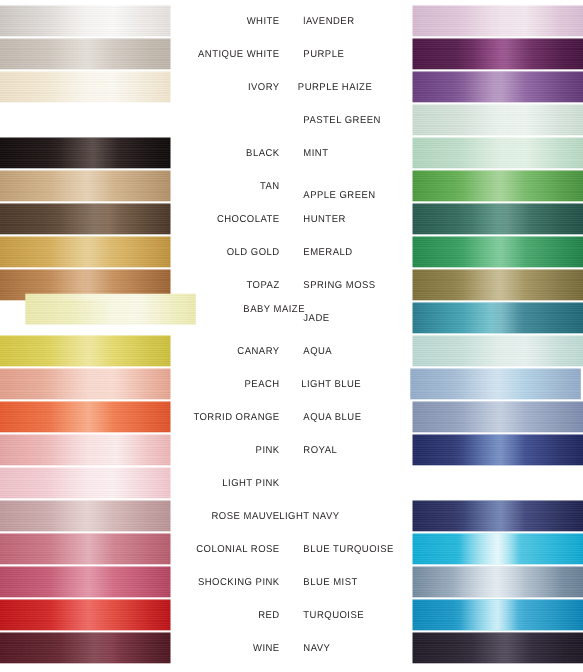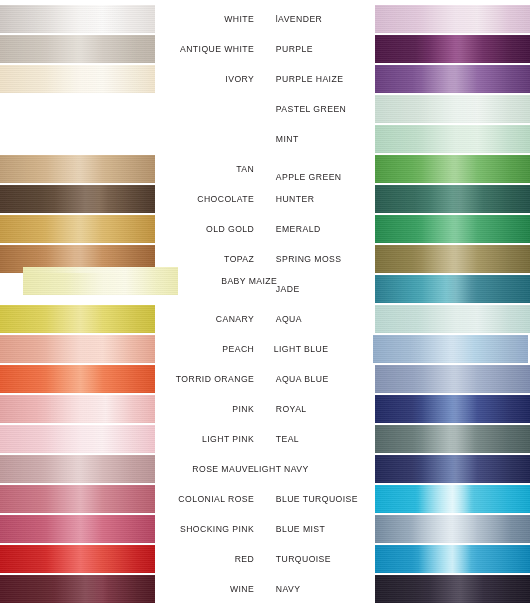--- a/index.html
+++ b/index.html
@@ -136,20 +136,24 @@
         <div class="swatch-label">WHITE</div>
       </div>
       <div class="row" style="top: 35px;">
         <div class="swatch sheen-soft" style="background: linear-gradient(to right, rgb(196, 187, 177) 0%, rgb(205, 197, 187) 26%, rgb(217, 210, 200) 50%, rgb(207, 199, 189) 68%, rgb(194, 185, 174) 88%, rgb(191, 182, 171) 100%);"></div>
         <div class="swatch-label">ANTIQUE WHITE</div>
       </div>
       <div class="row" style="top: 65px;">
         <div class="swatch sheen-soft" style="background: linear-gradient(to right, rgb(239, 226, 201) 0%, rgb(244, 233, 211) 26%, rgb(251, 245, 231) 52%, rgb(253, 250, 241) 66%, rgb(246, 238, 221) 84%, rgb(241, 229, 205) 100%);"></div>
         <div class="swatch-label">IVORY</div>
       </div>
+      <div class="row" style="top: 125px;">
+        <div class="swatch sheen-dark" style="background: linear-gradient(to right, rgb(20, 13, 13) 0%, rgb(26, 18, 17) 28%, rgb(58, 42, 39) 54%, rgb(36, 25, 24) 68%, rgb(21, 14, 14) 88%, rgb(17, 11, 11) 100%);"></div>
+        <div class="swatch-label">BLACK</div>
+      </div>
       <div class="row" style="top: 155px;">
         <div class="swatch sheen-soft" style="background: linear-gradient(to right, rgb(192, 160, 120) 0%, rgb(207, 174, 131) 24%, rgb(221, 191, 150) 50%, rgb(205, 172, 128) 70%, rgb(187, 154, 114) 90%, rgb(180, 146, 107) 100%);"></div>
         <div class="swatch-label">TAN</div>
       </div>
       <div class="row" style="top: 185px;">
         <div class="swatch sheen-dark" style="background: linear-gradient(to right, rgb(78, 58, 44) 0%, rgb(86, 65, 47) 26%, rgb(109, 84, 64) 52%, rgb(122, 96, 73) 64%, rgb(91, 69, 52) 86%, rgb(76, 56, 42) 100%);"></div>
         <div class="swatch-label">CHOCOLATE</div>
       </div>
       <div class="row" style="top: 215px;">
         <div class="swatch sheen-soft" style="background: linear-gradient(to right, rgb(199, 156, 70) 0%, rgb(211, 169, 80) 26%, rgb(224, 188, 107) 50%, rgb(216, 176, 89) 70%, rgb(200, 156, 70) 90%, rgb(192, 147, 63) 100%);"></div>
@@ -206,21 +210,21 @@
     </div>
   <div class="column right">
       <div class="row" style="top: 5px;">
         <div class="swatch sheen-soft" style="background: linear-gradient(to right, rgb(216, 188, 210) 0%, rgb(224, 197, 217) 26%, rgb(236, 217, 230) 52%, rgb(243, 231, 238) 66%, rgb(226, 200, 219) 86%, rgb(218, 191, 212) 100%);"></div>
         <div class="swatch-label">lAVENDER</div>
       </div>
       <div class="row" style="top: 35px;">
         <div class="swatch sheen-dark" style="background: linear-gradient(to right, rgb(77, 24, 69) 0%, rgb(85, 28, 76) 26%, rgb(140, 58, 126) 52%, rgb(112, 42, 100) 66%, rgb(79, 25, 71) 88%, rgb(70, 21, 65) 100%);"></div>
         <div class="swatch-label">PURPLE</div>
       </div>
-      <div class="row" style="top: 65px;">
+      <div class="row" style="top: 65px; justify-content: space-between;">
         <div class="swatch sheen-soft" style="background: linear-gradient(to right, rgb(107, 63, 128) 0%, rgb(118, 74, 141) 24%, rgb(158, 116, 174) 48%, rgb(132, 86, 154) 68%, rgb(108, 65, 129) 88%, rgb(99, 58, 119) 100%);"></div>
         <div class="swatch-label">PURPLE HAIZE</div>
       </div>
       <div class="row" style="top: 95px;">
         <div class="swatch sheen-soft" style="background: linear-gradient(to right, rgb(203, 222, 211) 0%, rgb(212, 227, 217) 26%, rgb(228, 239, 232) 52%, rgb(238, 245, 240) 66%, rgb(216, 230, 221) 86%, rgb(207, 224, 213) 100%);"></div>
         <div class="swatch-label">PASTEL GREEN</div>
       </div>
       <div class="row" style="top: 125px;">
         <div class="swatch sheen-soft" style="background: linear-gradient(to right, rgb(179, 215, 192) 0%, rgb(189, 221, 200) 26%, rgb(212, 234, 217) 52%, rgb(226, 242, 229) 66%, rgb(196, 225, 206) 86%, rgb(184, 217, 196) 100%);"></div>
         <div class="swatch-label">MINT</div>
@@ -254,24 +258,20 @@
         <div class="swatch-label">LIGHT BLUE</div>
       </div>
       <div class="row" style="top: 365px;">
         <div class="swatch sheen-soft" style="background: linear-gradient(to right, rgb(134, 148, 179) 0%, rgb(144, 159, 189) 24%, rgb(173, 188, 212) 50%, rgb(154, 169, 198) 68%, rgb(136, 150, 181) 88%, rgb(127, 141, 175) 100%);"></div>
         <div class="swatch-label">AQUA BLUE</div>
       </div>
       <div class="row" style="top: 395px;">
         <div class="swatch sheen-soft" style="background: linear-gradient(to right, rgb(34, 42, 100) 0%, rgb(39, 48, 111) 24%, rgb(63, 99, 173) 50%, rgb(43, 60, 134) 66%, rgb(34, 42, 102) 88%, rgb(30, 38, 94) 100%);"></div>
         <div class="swatch-label">ROYAL</div>
       </div>
-      <div class="row" style="top: 425px;">
-        <div class="swatch sheen-soft" style="background: linear-gradient(to right, rgb(86, 105, 104) 0%, rgb(98, 118, 116) 24%, rgb(144, 163, 161) 48%, rgb(106, 125, 123) 64%, rgb(83, 102, 101) 86%, rgb(76, 95, 94) 100%);"></div>
-        <div class="swatch-label">TEAL</div>
-      </div>
       <div class="row" style="top: 455px; gap: 22px;">
         <div class="swatch sheen-soft" style="background: linear-gradient(to right, rgb(35, 40, 88) 0%, rgb(40, 45, 96) 24%, rgb(58, 83, 149) 50%, rgb(45, 53, 112) 66%, rgb(35, 40, 87) 88%, rgb(31, 36, 80) 100%);"></div>
         <div class="swatch-label">LIGHT NAVY</div>
       </div>
       <div class="row" style="top: 485px;">
         <div class="swatch sheen-strong" style="background: linear-gradient(to right, rgb(20, 174, 214) 0%, rgb(28, 182, 220) 26%, rgb(159, 228, 242) 50%, rgb(43, 187, 222) 64%, rgb(22, 176, 216) 86%, rgb(18, 169, 209) 100%);"></div>
         <div class="swatch-label">BLUE TURQUOISE</div>
       </div>
       <div class="row" style="top: 515px;">
         <div class="swatch sheen-wide" style="background: linear-gradient(to right, rgb(117, 139, 160) 0%, rgb(130, 152, 173) 24%, rgb(194, 212, 224) 50%, rgb(138, 159, 179) 66%, rgb(114, 136, 157) 88%, rgb(107, 129, 150) 100%);"></div>

